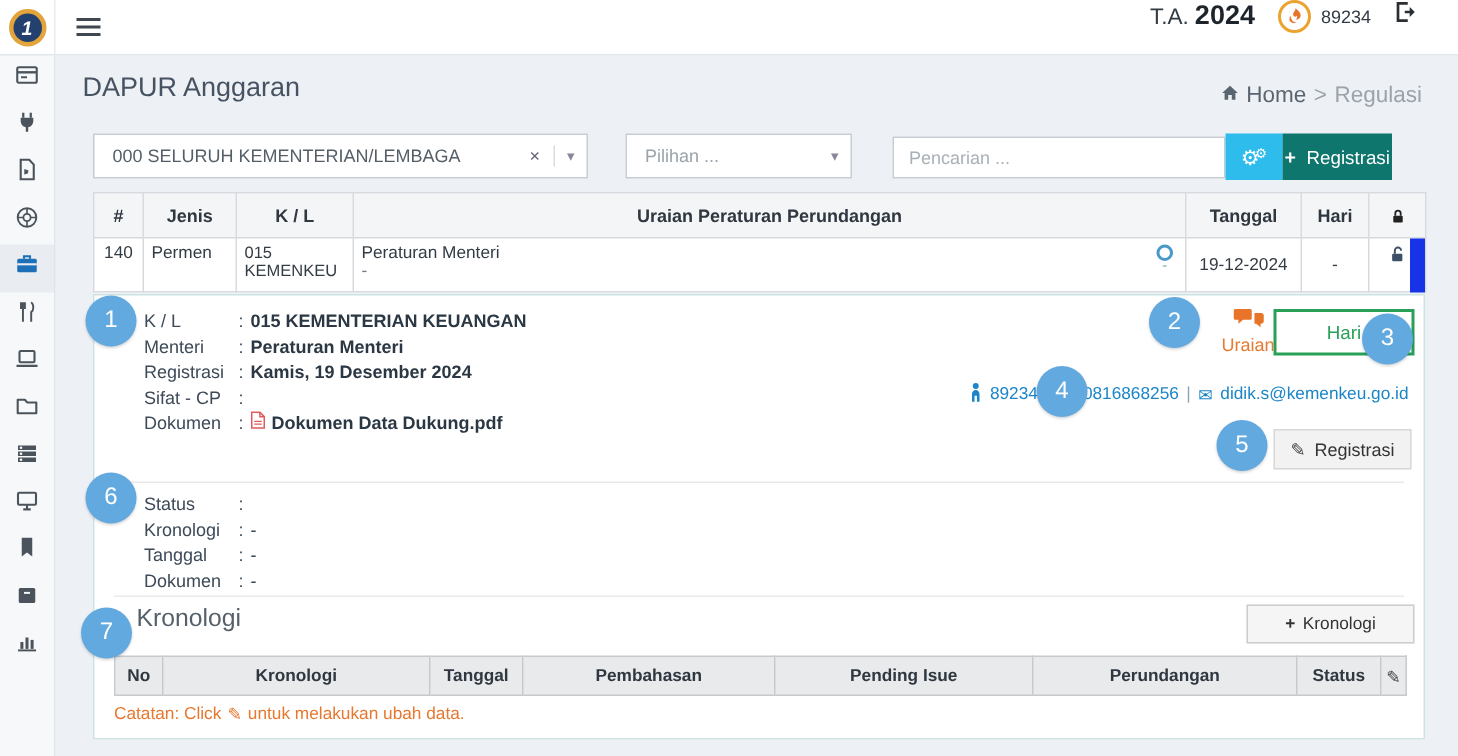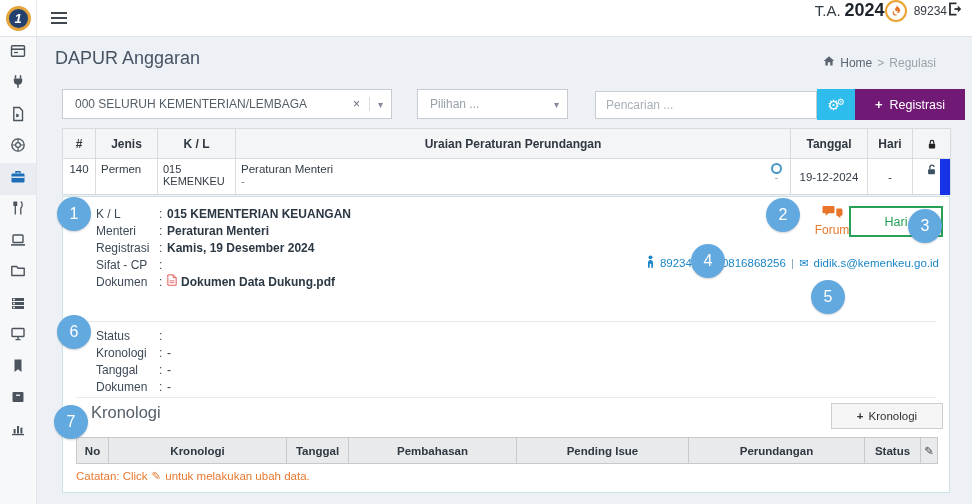--- a/index.html
+++ b/index.html
@@ -6,51 +6,51 @@
   html,body { width:972px; height:504px; }
   body { font-family:"Liberation Sans","DejaVu Sans",sans-serif; }
   .app { position:relative; width:972px; height:504px; overflow:hidden; background:#edf1f5; }
 
   
   .navbar { position:absolute; left:0; top:0; width:972px; height:37px; background:#fff; border-bottom:1px solid #e2e6ea; z-index:30; }
   .logo-cell { position:absolute; left:0; top:0; width:37px; height:36px; border-right:1px solid #e8ebee; display:flex; align-items:center; justify-content:center; }
   .logo-circle { width:25px; height:25px; border-radius:50%; border:3px solid #e2a43b; background:#24406e; color:#fff; font-size:13px; font-weight:bold; font-style:italic; display:flex; align-items:center; justify-content:center; }
   .hamburger { position:absolute; left:51px; top:12px; width:16px; cursor:pointer; }
   .hamburger div { height:2px; background:#3f4750; margin-bottom:3px; }
-  .nav-right { position:absolute; right:9px; top:0; height:21px; display:flex; align-items:center; }
+  .nav-right { position:absolute; right:27px; top:0; height:21px; display:flex; align-items:center; gap:15px; }
   .ta { font-size:15px; color:#333b44; }
   .ta b { font-size:18px; color:#1e242b; margin-left:4px; font-weight:bold; }
   .counter { display:flex; align-items:center; gap:7px; }
   .counter-icon { width:22px; height:22px; border-radius:50%; border:2px solid #eca22f; background:#fff; display:flex; align-items:center; justify-content:center; }
   .counter-num { font-size:12px; color:#333b44; }
 
   
   .sidebar { position:absolute; left:0; top:37px; width:37px; height:467px; background:#f7f8fa; border-right:1px solid #e2e6ea; z-index:20; }
   .side-item { height:31.5px; display:flex; align-items:center; justify-content:center; color:#4b545c; cursor:pointer; }
   .side-item.active { background:#e9edf1; color:#1d6fb8; }
 
   
   .main { position:absolute; left:37px; top:37px; width:935px; height:467px; background:#edf1f5; }
   .page-title { position:absolute; left:18px; top:11px; font-size:18px; color:#475362; }
-  .breadcrumb { position:absolute; right:36px; top:18px; font-size:12px; color:#5a6570; display:flex; align-items:center; gap:5px;justify-content:flex-end; }
+  .breadcrumb { position:absolute; right:24px; top:18px; font-size:15px; color:#5a6570; display:flex; align-items:center; gap:5px;justify-content:flex-end; }
   .breadcrumb .sep, .breadcrumb .current { color:#9aa2aa; }
 
   
   .sel { position:absolute; top:52px; height:30px; background:#fff; border:1px solid #c6ccd2; display:flex; align-items:center; font-size:12px; color:#555e66; }
   .sel-kl { left:25px; width:330px; }
   .sel-kl .val { flex:1; padding-left:12px; }
   .sel .clear { color:#667; padding:0 9px; border-right:1px solid #d8dde2; cursor:pointer; }
   .sel .caret { color:#889; padding:0 8px; font-size:10px; cursor:pointer; }
   .sel-pilihan { left:380px; width:151px; }
   .sel-pilihan .val { flex:1; padding-left:12px; color:#9aa2aa; }
   .search-box { position:absolute; left:558px; top:54px; width:222px; height:28px; background:#fff; border:1px solid #c6ccd2; font-size:12px; color:#555; padding:0 10px; outline:none; }
   .search-box::placeholder { color:#a8b0b8; }
   .btn-cog { position:absolute; left:780px; top:52px; width:38px; height:31px; background:#2ebcec; color:#fff; border:none; cursor:pointer; }
   .btn-cog .g1 { font-size:14px; } .btn-cog .g2 { font-size:9px; margin-left:-3px; vertical-align:top; }
-  .btn-reg { position:absolute; left:818px; top:52px; width:110px; height:31px; background:#701a75; color:#fff; border:none; font-size:12.5px; cursor:pointer; }
+  .btn-reg { position:absolute; left:818px; top:52px; width:73px; height:31px; background:#0f766e; color:#fff; border:none; font-size:12.5px; cursor:pointer; }
   .btn-reg .plus { font-weight:bold; margin-right:7px; font-size:13px; }
 
   
   .gtable { position:absolute; left:25px; top:91px; width:888px; border-collapse:collapse; background:#fff; table-layout:fixed; }
   .gtable th { background:#f4f5f6; border:1px solid #d7dbdf; font-size:12px; color:#2f3740; font-weight:bold; height:30px; text-align:center; }
   .gtable td { border:1px solid #d7dbdf; font-size:11.5px; color:#333b44; height:36px; vertical-align:top; padding:4px 5px; }
   .td-center { text-align:center; }
   .uraian-cell { position:relative; }
   .mini-ring { width:11px; height:11px; border:2px solid #4a98c8; border-radius:50%; }
   .ring-stack { position:absolute; right:8px; top:4px; text-align:center; color:#8aa; font-size:10px; line-height:8px; }
@@ -313,41 +313,42 @@
             <span>Dokumen Data Dukung.pdf</span>
           </span>
         </div>
       </div>
 
       <div class="forum">
         <span><svg width="21" height="15" viewBox="0 0 21 15">
               <path d="M1.5 1h10a1 1 0 0 1 1 1v5.2a1 1 0 0 1-1 1H6.7L3.6 10.8V8.2H1.5a1 1 0 0 1-1-1V2a1 1 0 0 1 1-1z" fill="#e8742a"></path>
               <path d="M14.3 3.6h4.5c.9 0 1.7.7 1.7 1.6v4c0 .9-.8 1.6-1.7 1.6h-.4v2.4l-2.9-2.4h-1.2" fill="#e8742a"></path>
             </svg></span>
-        <div>Forum</div>
+        <div>Uraian</div>
       </div>
 
       <button class="btn-hari">Hari</button>
 
       <div class="contact">
         <span><svg width="9" height="13" viewBox="0 0 10 14">
               <circle cx="5" cy="2.4" r="2.2" fill="#1b85c8"></circle>
               <path d="M2.2 14V8.6C2.2 6.6 3.4 5.4 5 5.4s2.8 1.2 2.8 3.2V14H5.9V9.5H4.1V14z" fill="#1b85c8"></path>
             </svg></span>
         <span>89234</span>
         <span class="sep">|</span>
         <span><svg width="12" height="12" viewBox="0 0 14 14">
               <path d="M2.8.9 5 1.4l.9 2.7-1.6 1.6a9.5 9.5 0 0 0 4 4L9.9 8.1l2.7.9.5 2.2c0 .8-.7 1.5-1.5 1.5C5.9 12.7 1.3 8.1 1.3 2.4 1.3 1.6 2 0.9 2.8.9z" fill="#1b85c8"></path>
             </svg></span>
         <span>0816868256</span>
         <span class="sep">|</span>
         <span>✉</span>
         <span>didik.s@kemenkeu.go.id</span>
       </div>
 
+      <button class="btn-edit-reg"><span class="pen">✎</span><span>Registrasi</span></button>
 
       <div class="divider" style="top:124px"></div>
 
       <div class="status-fields">
         <div class="frow">
             <span class="lab">Status</span>
             <span class="col">:</span>
             <span class="val plain"></span>
           </div>
         <div class="frow">

